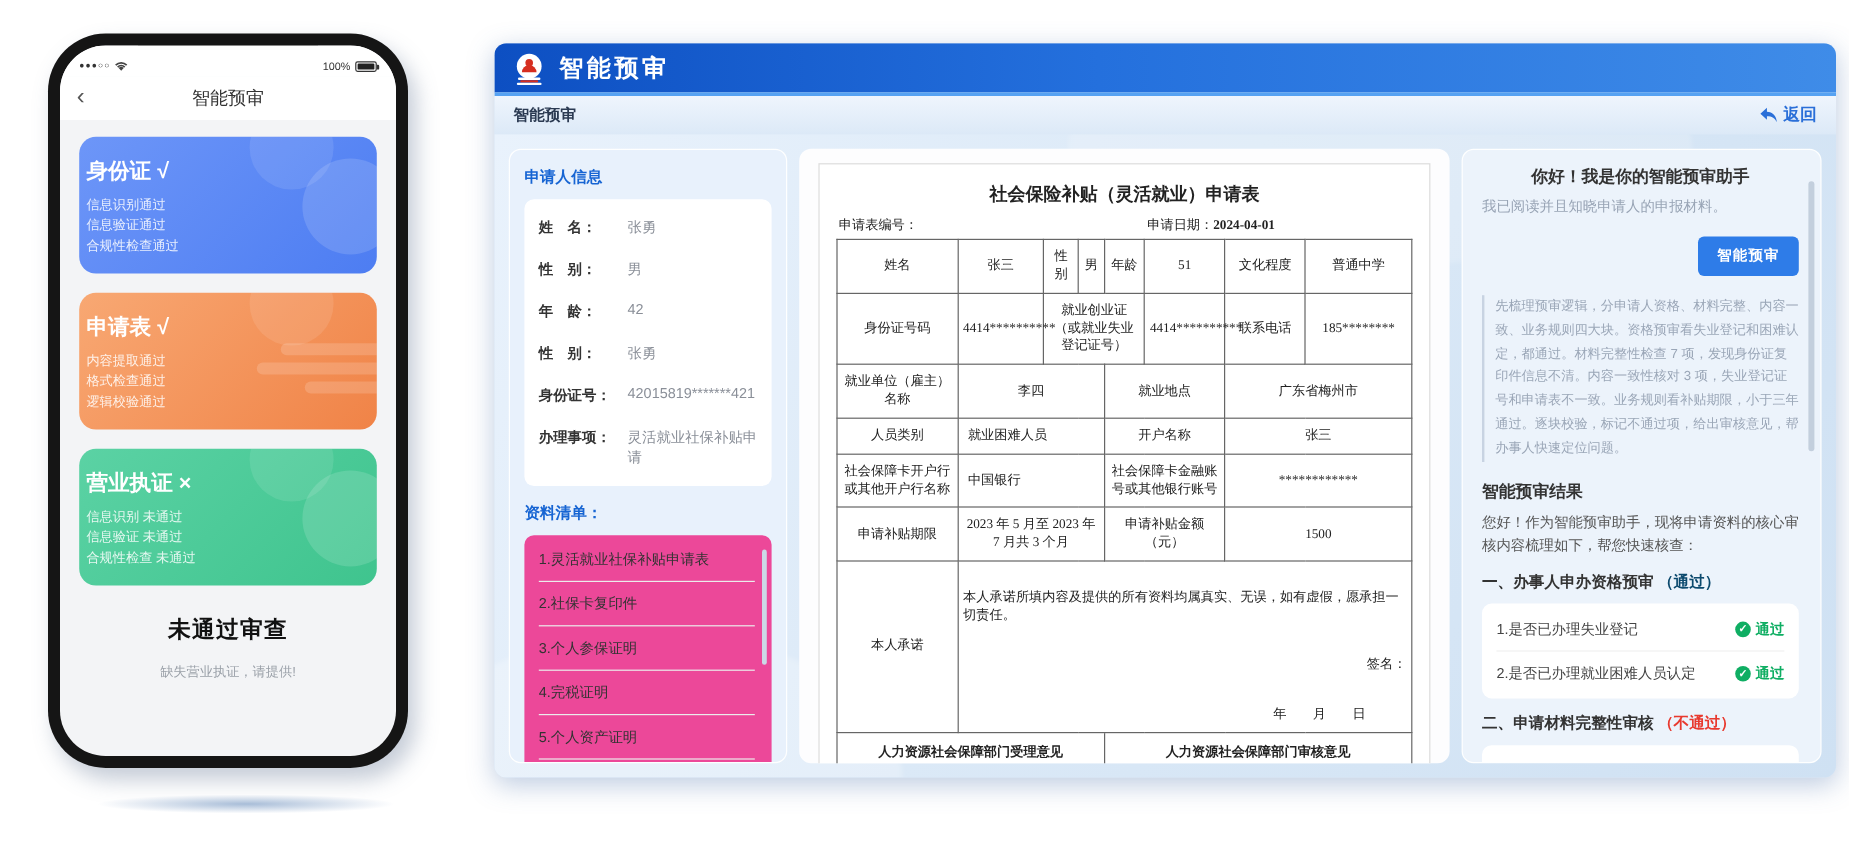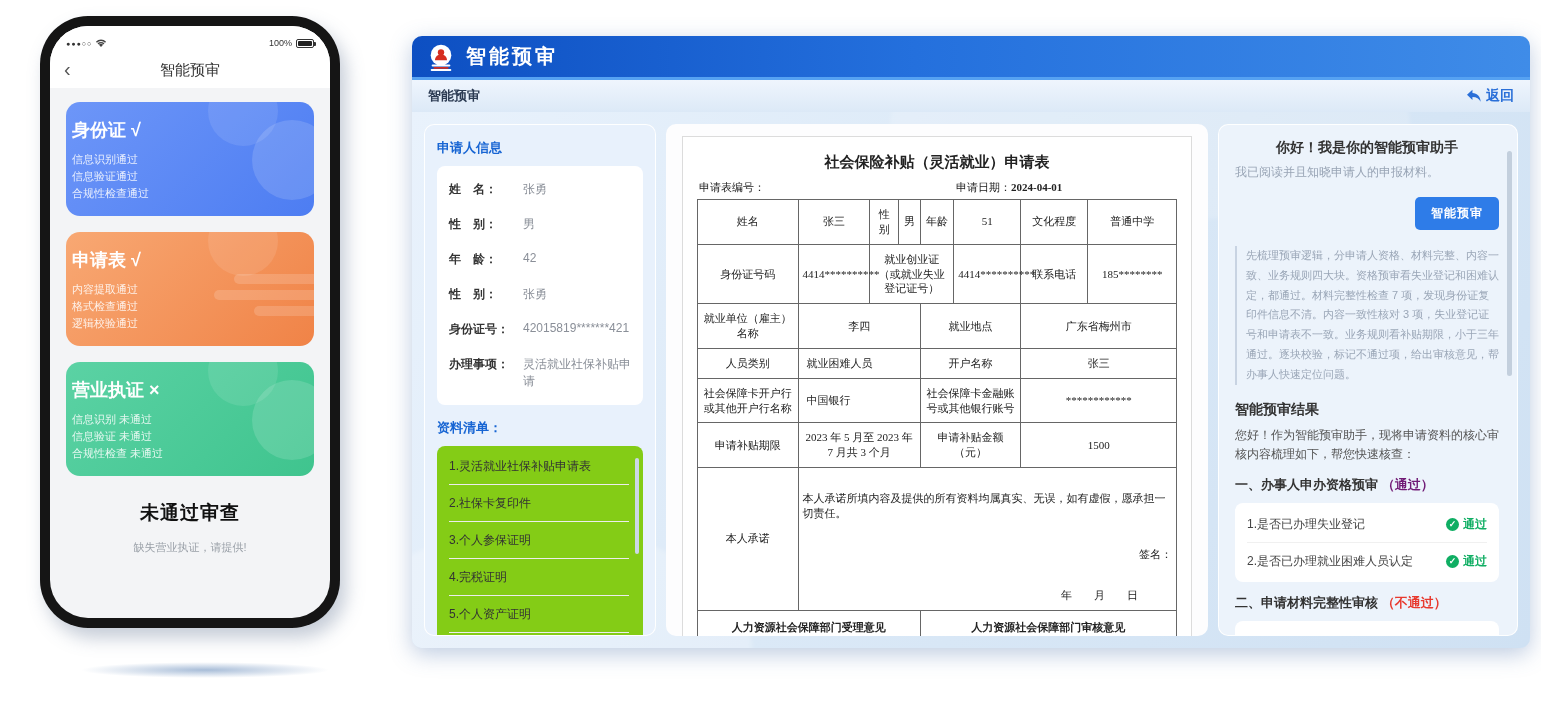--- a/index.html
+++ b/index.html
@@ -1,19 +1,19 @@
 <!DOCTYPE html>
 <html><head>
 <meta charset="utf-8">
 <style>
   * { margin:0; padding:0; box-sizing:border-box; }
   html,body { width:1541px; height:717px; background:#ffffff; font-family:"Liberation Sans", sans-serif; overflow:hidden; }
 
   
-  .phone-wrap { position:absolute; left:40px; top:16px; width:300px; height:612px; }
+  .phone-wrap { position:absolute; left:40px; top:28px; width:300px; height:612px; }
   .phone-frame { width:100%; height:100%; background:#151515; border-radius:48px; padding:10px; box-shadow:6px 10px 18px rgba(90,110,140,.35); }
   .phone-screen { position:relative; width:100%; height:100%; background:#f3f4f6; border-radius:38px; overflow:hidden; }
   .notch { position:absolute; top:0; left:50%; transform:translateX(-50%); width:150px; height:25px; background:#151515; border-radius:0 0 16px 16px; z-index:6; }
   .statusbar { position:relative; z-index:7; height:26px; display:flex; justify-content:space-between; align-items:center; padding:8px 16px 0; background:#fff; }
   .sig { font-size:7px; color:#333; letter-spacing:1px; }
   .wifi { width:12px; height:9px; margin-left:3px; }
   .sb-right { display:flex; align-items:center; gap:4px; font-size:9px; color:#333; }
   .battery { width:18px; height:9px; border:1px solid #333; border-radius:2px; position:relative; }
   .battery::before { content:""; position:absolute; inset:1px; background:#222; border-radius:1px; }
   .battery::after { content:""; position:absolute; right:-3px; top:2px; width:2px; height:4px; background:#333; border-radius:0 1px 1px 0; }
@@ -49,21 +49,21 @@
   .wave1 { left:-80px; bottom:-120px; width:420px; height:240px; }
   .wave2 { right:120px; top:-90px; width:520px; height:200px; background:rgba(255,255,255,.18); }
 
   
   .panel-left { position:relative; z-index:2; width:232px; flex:none; background:#e8f1fc; border:1px solid rgba(255,255,255,.95); border-radius:10px; padding:12px; display:flex; flex-direction:column; overflow:hidden; }
   .sect-title { color:#1765d3; font-weight:bold; font-size:13px; margin:2px 0 9px; }
   .info-card { background:#fff; border-radius:8px; padding:6px 12px; margin-bottom:12px; }
   .info-row { display:flex; font-size:12px; padding:9px 0; align-items:flex-start; }
   .info-lbl { font-weight:bold; color:#333; width:74px; flex:none; }
   .info-val { color:#8a8f98; }
-  .list-card { position:relative; background:#84cc16; border-radius:8px; padding:2px 14px 2px 12px; }
+  .list-card { position:relative; background:#ec4899; border-radius:8px; padding:2px 14px 2px 12px; }
   .list-item { font-size:12px; color:#333; padding:10px 0 9px; border-bottom:1px solid #ececec; cursor:pointer; }
   .list-scrollbar { position:absolute; right:4px; top:12px; width:4px; height:96px; background:#ccd8e6; border-radius:2px; cursor:pointer; }
 
   
   .panel-center { position:relative; z-index:2; flex:1; background:#fdfdfe; border-radius:10px; padding:12px 16px; overflow:hidden; }
   .doc { background:#fff; border:1px solid #dcdcdc; min-height:104%; padding:8px 14px; font-family:"Liberation Serif", serif; color:#222; }
   .doc-title { text-align:center; font-size:15px; font-weight:bold; padding:8px 0 8px; }
   .doc-meta { display:flex; font-size:11px; padding:0 2px 4px; }
   .meta-no { width:54%; }
   .meta-date b { font-weight:bold; }
@@ -80,21 +80,21 @@
   
   .panel-right { position:relative; z-index:2; width:300px; flex:none; background:#ecf3fb; border:1px solid rgba(255,255,255,.95); border-radius:10px; padding:14px 18px 10px 16px; overflow:hidden; font-size:12px; }
   .as-title { font-size:14px; font-weight:bold; color:#333; margin-bottom:7px;text-align:center; }
   .as-sub { color:#98a4b5; margin-bottom:6px; }
   .as-btn-row { display:flex; justify-content:flex-end; margin:16px 0 16px; }
   .as-btn { background:#2e7ce8; color:#fff; font-weight:bold; font-size:12px; padding:8px 16px; border-radius:5px; cursor:pointer; letter-spacing:1px; }
   .as-quote { border-left:2px solid #c8d3e2; padding-left:9px; color:#9aa6b7; font-size:11px; line-height:1.8; margin-bottom:16px; }
   .as-result-title { font-size:14px; font-weight:bold; color:#333; margin-bottom:7px; }
   .as-intro { color:#555; line-height:1.6; margin-bottom:10px; }
   .sec-head { font-size:13px; font-weight:bold; color:#333; margin:12px 0 9px; }
-  .st-pass { color:#701a75; }
+  .st-pass { color:#0c4a6e; }
   .st-fail { color:#e8392e; }
   .sec-card { background:#fff; border-radius:8px; padding:3px 12px; }
   .as-item { padding:10px 0 9px; border-bottom:1px solid #f0f0f0; }
   .as-item:last-child { border-bottom:none; }
   .item-row { display:flex; justify-content:space-between; align-items:flex-end; color:#444; }
   .badge { display:flex; align-items:center; gap:4px; font-weight:bold; flex:none; }
   .badge .ic { width:13px; height:13px; border-radius:50%; color:#fff; font-size:9px; line-height:13px; text-align:center; font-weight:bold; }
   .badge-pass { color:#0fae63; } .badge-pass .ic { background:#0fae63; }
   .badge-fail { color:#e8392e; } .badge-fail .ic { background:#e8392e; }
   .as-scrollbar { position:absolute; right:5px; top:26px; width:5px; height:225px; background:#c3cfdd; border-radius:3px; cursor:pointer; }

